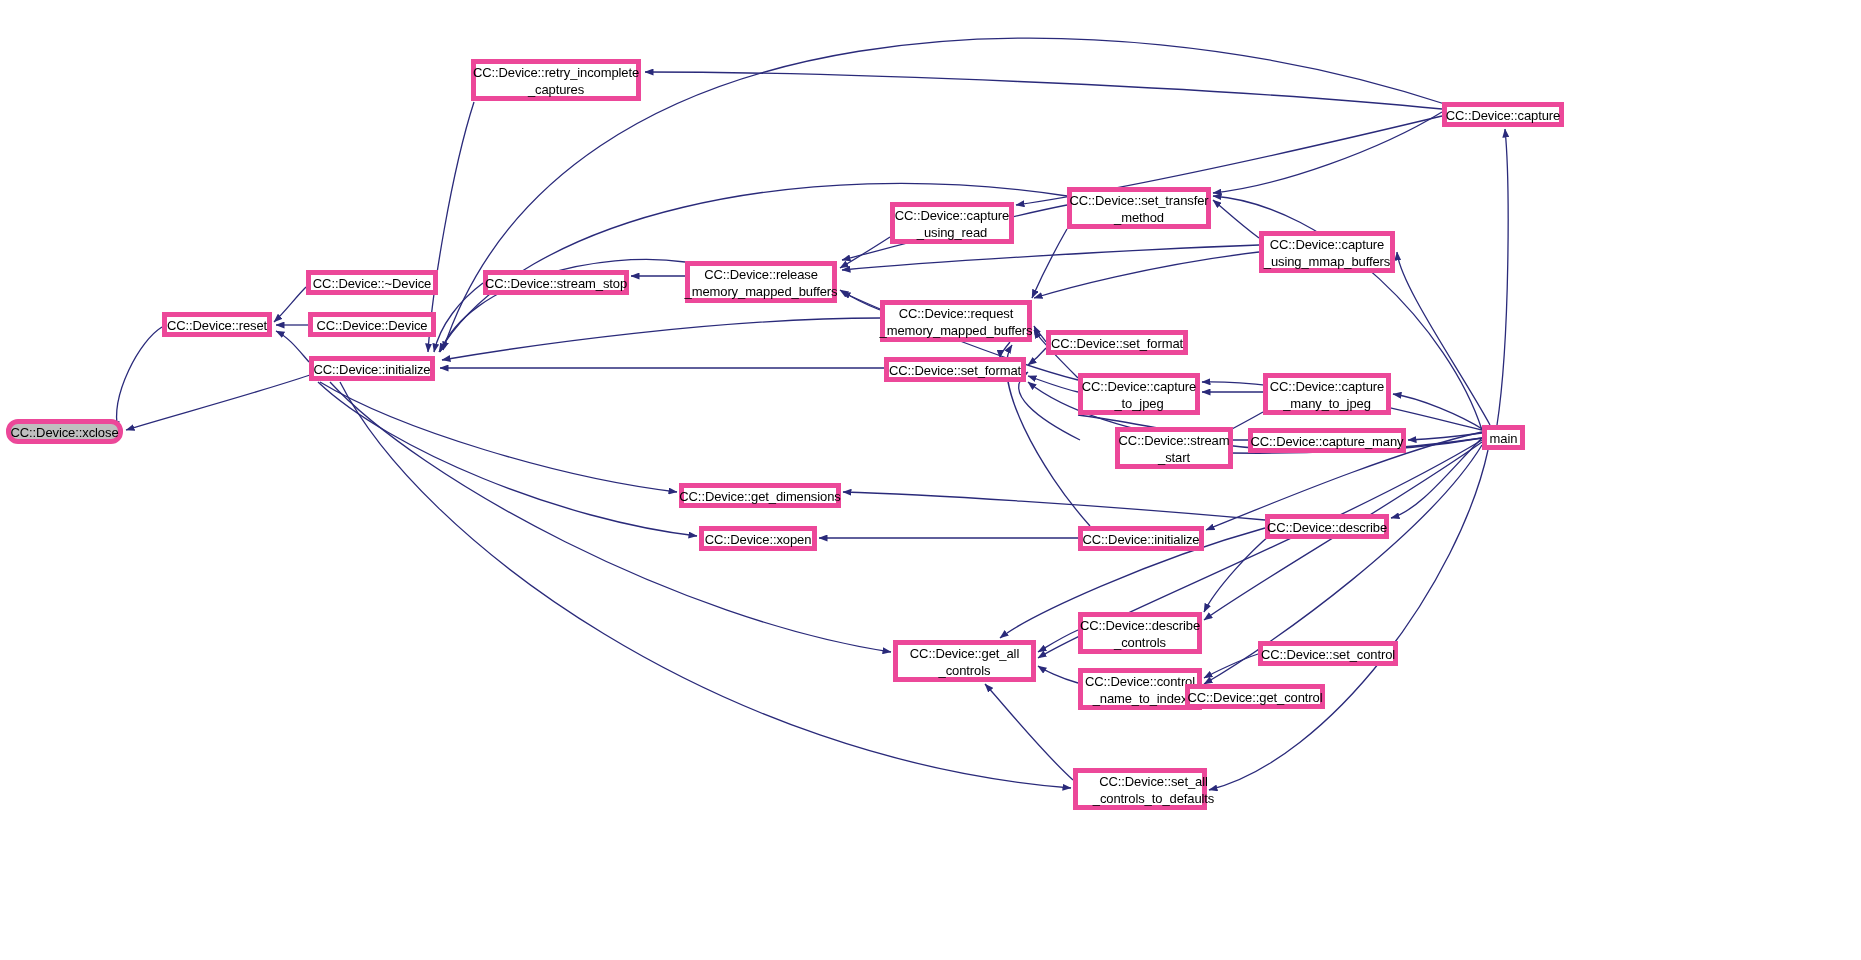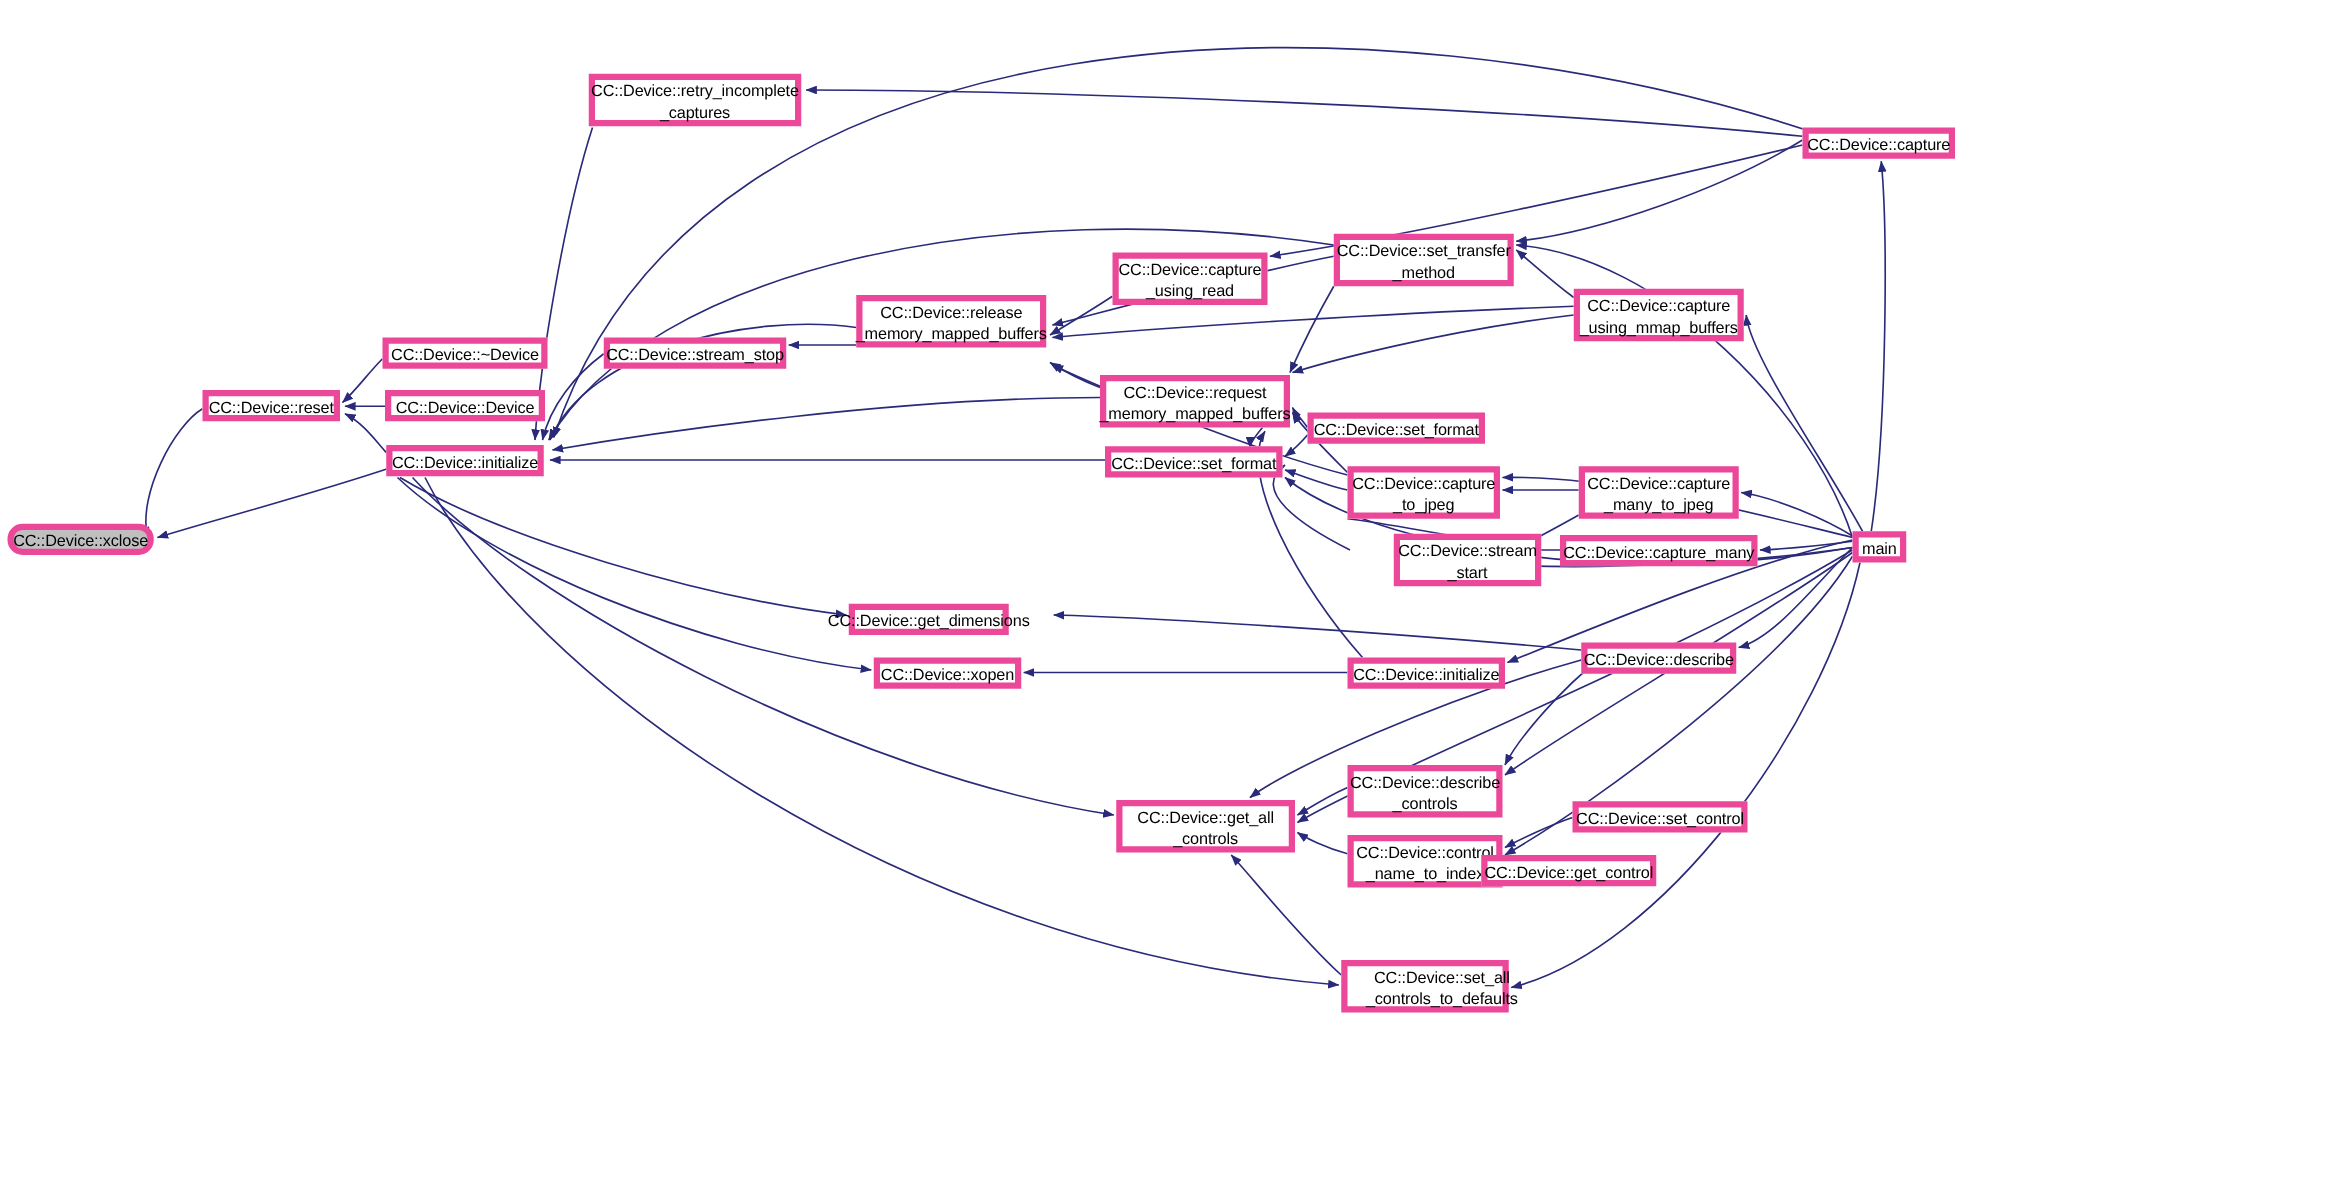--- a/index.html
+++ b/index.html
@@ -133,23 +133,23 @@
 
   <div id="node-layer">
       <div class="node highlight" style="left: 6px; top: 419px; width: 117px; height: 25px; border-radius: 12px;"><span class="label">CC::Device::xclose</span></div>
       <div class="node" style="left: 162px; top: 312px; width: 110px; height: 25px;"><span class="label">CC::Device::reset</span></div>
       <div class="node" style="left: 306px; top: 270px; width: 132px; height: 25px;"><span class="label">CC::Device::~Device</span></div>
       <div class="node" style="left: 308px; top: 312px; width: 128px; height: 25px;"><span class="label">CC::Device::Device</span></div>
       <div class="node" style="left: 309px; top: 356px; width: 126px; height: 25px;"><span class="label">CC::Device::initialize</span></div>
       <div class="node" style="left: 471px; top: 59px; width: 170px; height: 42px;"><span class="label">CC::Device::retry_incomplete
 _captures</span></div>
       <div class="node" style="left: 483px; top: 270px; width: 146px; height: 25px;"><span class="label">CC::Device::stream_stop</span></div>
-      <div class="node" style="left: 685px; top: 236px; width: 152px; height: 42px;"><span class="label">CC::Device::release
+      <div class="node" style="left: 685px; top: 261px; width: 152px; height: 42px;"><span class="label">CC::Device::release
 _memory_mapped_buffers</span></div>
-      <div class="node" style="left: 679px; top: 483px; width: 128px; height: 25px;"><span class="label">CC::Device::get_dimensions</span></div>
+      <div class="node" style="left: 679px; top: 483px; width: 162px; height: 25px;"><span class="label">CC::Device::get_dimensions</span></div>
       <div class="node" style="left: 699px; top: 526px; width: 118px; height: 25px;"><span class="label">CC::Device::xopen</span></div>
       <div class="node" style="left: 890px; top: 202px; width: 124px; height: 42px;"><span class="label">CC::Device::capture
 _using_read</span></div>
       <div class="node" style="left: 880px; top: 300px; width: 152px; height: 42px;"><span class="label">CC::Device::request
 _memory_mapped_buffers</span></div>
       <div class="node" style="left: 884px; top: 357px; width: 142px; height: 25px;"><span class="label">CC::Device::set_format</span></div>
       <div class="node" style="left: 893px; top: 640px; width: 143px; height: 42px;"><span class="label">CC::Device::get_all
 _controls</span></div>
       <div class="node" style="left: 1067px; top: 187px; width: 144px; height: 42px;"><span class="label">CC::Device::set_transfer
 _method</span></div>

